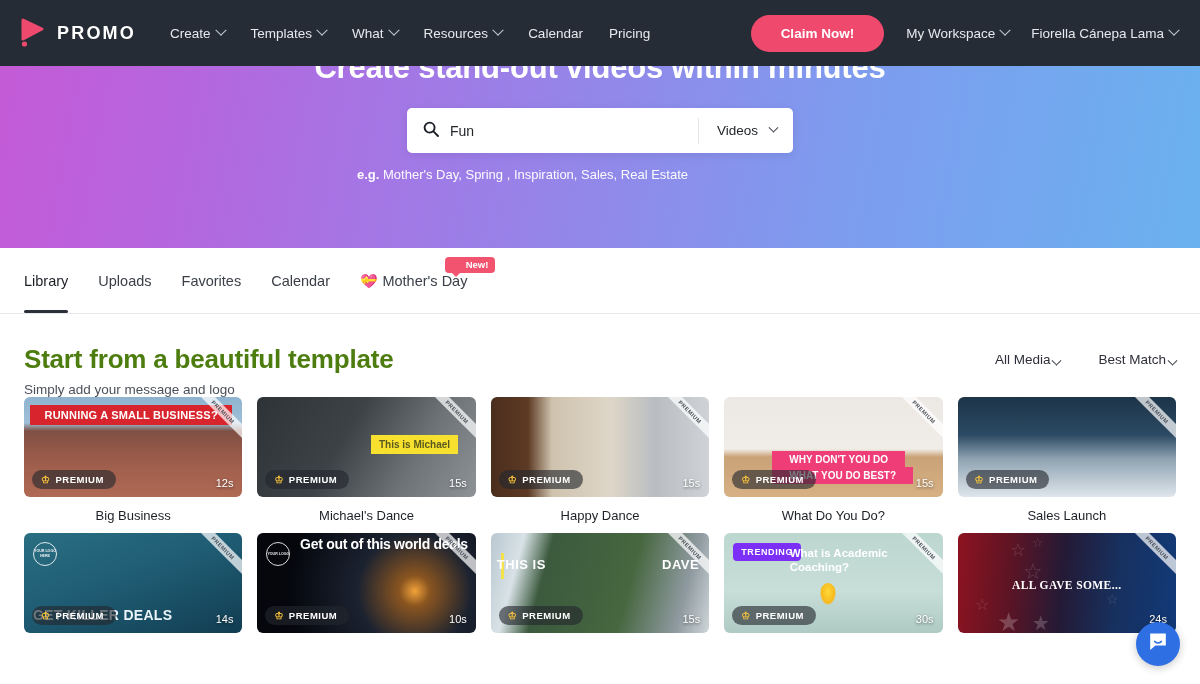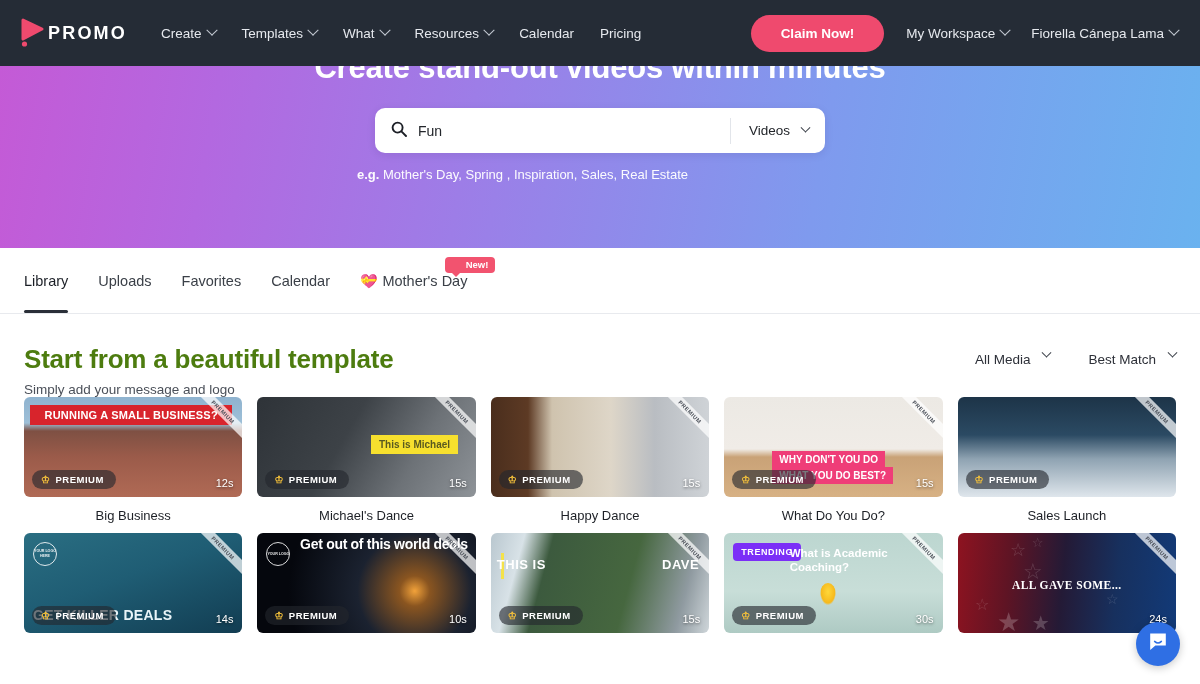--- a/index.html
+++ b/index.html
@@ -14,21 +14,21 @@
   
   .navbar {
     height: 66px;
     background: #252c36;
     display: flex;
     align-items: center;
     padding: 0 22px 0 20px;
     position: relative;
     z-index: 40;
   }
-  .brand { display: flex; align-items: center; margin-right: 34px; }
+  .brand { display: flex; align-items: center; gap: 9px; margin-right: 34px; }
   .brand-mark { width: 28px; height: 30px; position: relative; display:block; }
   .brand-name {
     color: #ffffff; font-size: 18px; font-weight: 700; letter-spacing: 2.2px;
   }
   .nav-links { display: flex; align-items: center; gap: 26px; }
   .nav-link {
     color: #e6e9ee; font-size: 13.5px; display: flex; align-items: center; gap: 6px;
     cursor: pointer; white-space: nowrap;
   }
   .caret {
@@ -49,22 +49,22 @@
     background: linear-gradient(100deg,#c45ad6 0%, #b368e0 18%, #9a80e8 42%, #7f9aee 68%, #6ab2ef 100%);
     position: relative;
     overflow: hidden;
     display: flex; flex-direction: column; align-items: center;
   }
   .hero-title {
     color: #ffffff; font-size: 31px; font-weight: 700; letter-spacing: -0.2px;
     margin-top: -16px; white-space: nowrap;
   }
   .search-wrap {
-    margin-top: 22px; width: 450px; height: 45px; background: #fff;
-    border-radius: 10px; display: flex; align-items: center;
+    margin-top: 22px; width: 386px; height: 45px; background: #fff;
+    border-radius: 5px; display: flex; align-items: center;
     box-shadow: 0 2px 8px rgba(40,20,80,.10);
   }
   .search-icon { margin: 0 11px 0 16px; flex: 0 0 auto; }
   .search-input {
     flex: 1; border: none; outline: none; font-size: 14px;
     font-family: "Liberation Sans", sans-serif; color: #23262b; background: transparent;
   }
   .search-input::placeholder { color: #9aa1ad; }
   .search-divider { width: 1px; height: 26px; background: #e2e5ea; }
   .search-type {
@@ -115,21 +115,21 @@
     font-family: "Liberation Sans", sans-serif;
   }
 
   
   .main { padding: 30px 24px 0 24px; }
   .main-head { display: flex; align-items: flex-start; }
   .sec-title { font-size: 26px; font-weight: 700; color: #4d7c0f; letter-spacing: -0.2px; }
   .sec-sub { font-size: 13.5px; color: #4b5059; margin-top: 7px; }
   .filters { margin-left: auto; display: flex; align-items: center; gap: 38px; padding-top: 8px; }
   .filter {
-    display: flex; align-items: flex-start; gap: 13px; font-size: 13.5px;
+    display: flex; align-items: flex-end; gap: 3px; font-size: 13.5px;
     color: #2d3038; cursor: pointer; white-space: nowrap;
   }
 
   
   .grid {
     display: grid; grid-template-columns: repeat(5, 1fr);
     column-gap: 15px; row-gap: 10px;
   }
   .card { cursor: pointer; }
   .thumb {
@@ -182,21 +182,21 @@
   }
   .t-office { background: linear-gradient(120deg,#2e3338 0%,#3d4247 40%,#6d7277 70%,#8e9398 100%); }
   .yellow-tag {
     position: absolute; left: 52%; top: 38%; background: #f7e02e; color: #5a5a20;
     font-size: 10px; font-weight: 700; padding: 4px 8px; white-space: nowrap;
   }
   .t-hall { background: linear-gradient(90deg,#4a2e1d 0%,#5d3a24 17%,#cfc3ae 28%,#ded6c8 55%,#b9bdc2 75%,#cfd3d7 100%); }
   .t-ballet { background: linear-gradient(180deg,#ece9e4 0%,#f0ece7 52%,#c9a277 60%,#d7b184 100%); }
   .pink-band {
     position: absolute; background: #ef3d78; color: #fff; font-size: 10px;
-    font-weight: 700; padding: 3px 7px; white-space: nowrap;
+    font-weight: 700; padding: 3px 17px; white-space: nowrap;
   }
   .pb1 { left: 22%; top: 54%; }
   .pb2 { left: 22%; top: 70%; }
   .t-rocket { background: linear-gradient(180deg,#1d3448 0%,#2b4a63 38%,#8fa3b2 62%,#dfe6ec 100%); }
   .t-shark { background: linear-gradient(160deg,#2a6e82 0%,#1f5d74 45%,#123d52 100%); }
   .shark-text {
     position: absolute; left: 9px; bottom: 10px; color: #e8f4f8;
     font-size: 14px; font-weight: 700; line-height: 1.05; letter-spacing: .3px; text-align: center;
   }
   .t-space { background: radial-gradient(circle at 72% 58%, #f2a23a 0%, #8a5520 9%, #1b2230 34%, #05070d 75%); }

